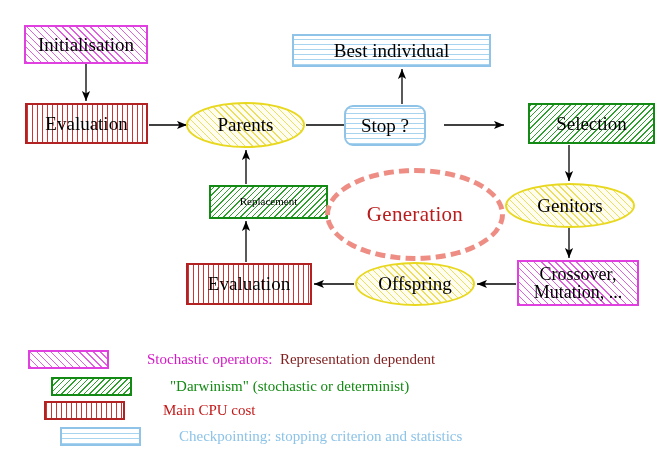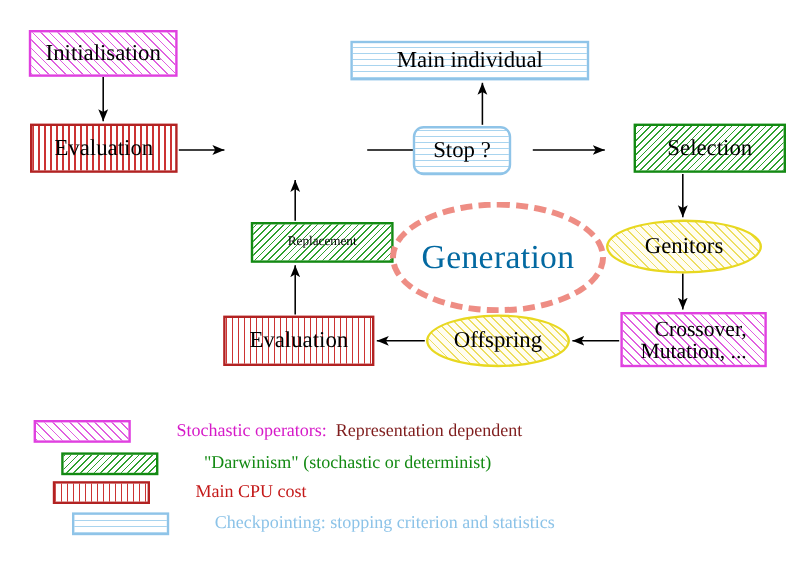--- a/index.html
+++ b/index.html
@@ -43,21 +43,20 @@
   }
 
   
   .fill-magenta {
     border: 2px solid #e040e0;
     background-color: #ffffff;
     background-image: repeating-linear-gradient(
         45deg,
         #e060e0 0px, #e060e0 1px,
         rgba(255,255,255,0) 1px, rgba(255,255,255,0) 5px);
-    text-align: right;
   }
   .fill-red {
     border: 2px solid #b22222;
     background-color: #ffffff;
     background-image: repeating-linear-gradient(
         90deg,
         #cc3333 0px, #cc3333 1px,
         rgba(255,255,255,0) 1px, rgba(255,255,255,0) 5px);
   }
   .fill-green {
@@ -93,22 +92,22 @@
   .gen-ellipse {
     position: absolute;
     border: 5px dashed #ee8d84;
     border-radius: 50%;
     background: transparent;
     display: flex;
     align-items: center;
     justify-content: center;
   }
   .gen-label {
-    color: #0369a1;
-    font-size: 28px;
+    color: #b91c1c;
+    font-size: 21px;
     letter-spacing: 0.3px;
   }
 
   
   #legend { position: absolute; left: 0; top: 0; }
   .legend-row { position: absolute; display: flex; align-items: center; }
   .legend-swatch {
     width: 81px;
     height: 19px;
     box-sizing: border-box;
@@ -163,23 +162,26 @@
   </svg>
 
   <div class="node fill-magenta" style="left:24px; top:25px; width:124px; height:39px; font-size:19px;">
     <span class="lbl">Initialisation</span>
   </div>
 
   <div class="node fill-red" style="left:25px; top:103px; width:123px; height:41px; font-size:19px;">
     <span class="lbl">Evaluation</span>
   </div>
 
+  <div class="node fill-yellow ellipse" style="left:186px; top:102px; width:119px; height:46px; font-size:19px;">
+    <span class="lbl">Parents</span>
+  </div>
 
   <div class="node fill-blue" style="left:292px; top:34px; width:199px; height:33px; font-size:19px;">
-    <span class="lbl">Main individual</span>
+    <span class="lbl">Best individual</span>
   </div>
 
   <div class="node fill-blue rounded" style="left:344px; top:105px; width:82px; height:41px; font-size:19px;">
     <span class="lbl">Stop ?</span>
   </div>
 
   <div class="node fill-green" style="left:505px; top:103px; width:127px; height:41px; font-size:19px;">
     <span class="lbl">Selection</span>
   </div>
 

